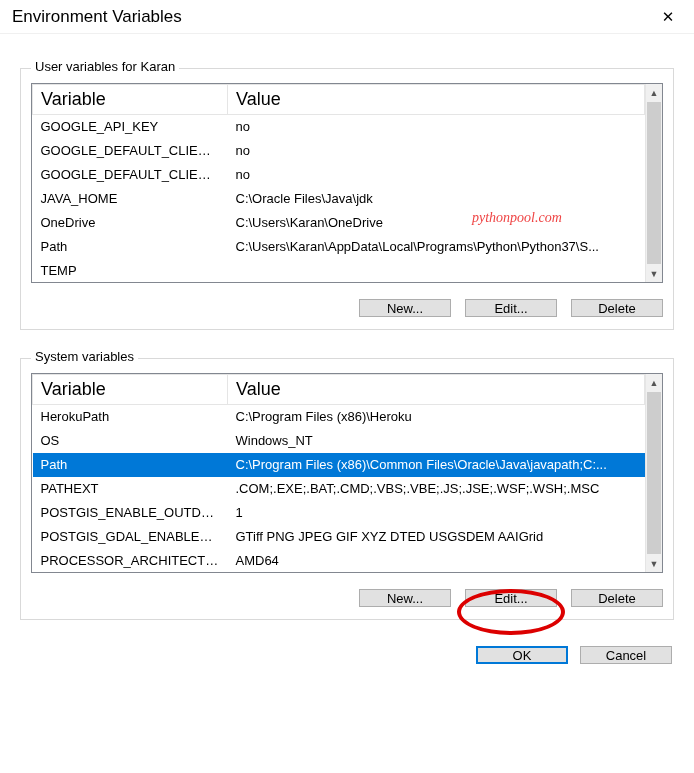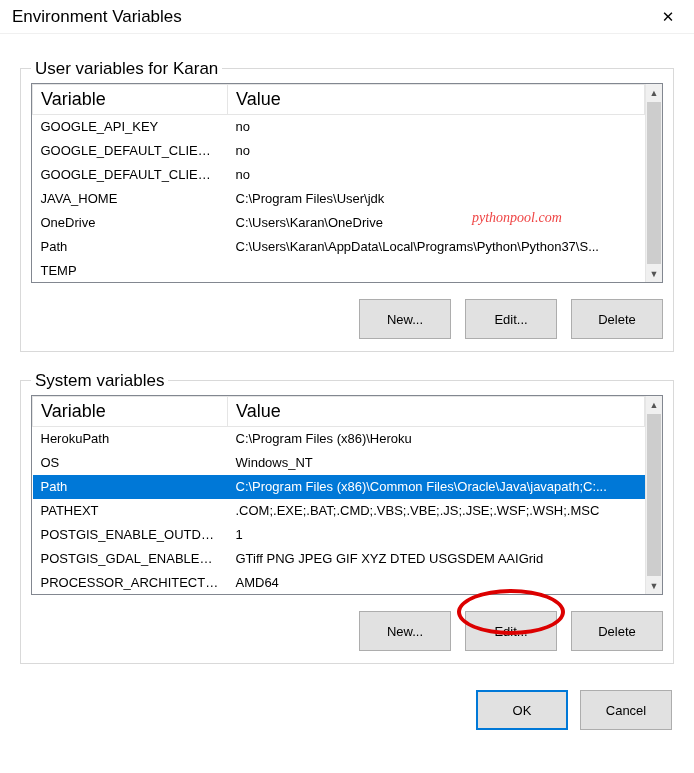--- a/index.html
+++ b/index.html
@@ -38,21 +38,21 @@
     margin-top: 20px;
     padding: 10px 10px 12px 10px;
     position: relative;
   }
   .fieldset .legend {
     position: absolute;
     top: -10px;
     left: 10px;
     background: #fff;
     padding: 0 4px;
-    font-size: 17px;
+    font-size: 13px;
   }
   .table-wrap {
     border: 1px solid #828790;
     height: 200px;
     overflow: hidden;
     position: relative;
     display: flex;
     margin-top: 4px;
     background: #fff;
   }
@@ -112,21 +112,21 @@
     margin: 1px;
   }
   .button-row {
     display: flex;
     justify-content: flex-end;
     gap: 14px;
     margin-top: 16px;
   }
   .btn {
     min-width: 92px;
-    height: 40px;
+    height: 18px;
     border: 1px solid #adadad;
     background: #e1e1e1;
     font-size: 13px;
     font-family: inherit;
     cursor: pointer;
     padding: 0 12px;
   }
   .btn.default {
     border: 2px solid #0078d7;
     background: #e1e1e1;
@@ -184,21 +184,21 @@
               <tr>
                 <td>GOOGLE_DEFAULT_CLIENT...</td>
                 <td>no</td>
               </tr>
               <tr>
                 <td>GOOGLE_DEFAULT_CLIENT...</td>
                 <td>no</td>
               </tr>
               <tr>
                 <td>JAVA_HOME</td>
-                <td>C:\Program Files\User\jdk</td>
+                <td>C:\Oracle Files\Java\jdk</td>
               </tr>
               <tr>
                 <td>OneDrive</td>
                 <td>C:\Users\Karan\OneDrive</td>
               </tr>
               <tr>
                 <td>Path</td>
                 <td>C:\Users\Karan\AppData\Local\Programs\Python\Python37\S...</td>
               </tr>
               <tr>

